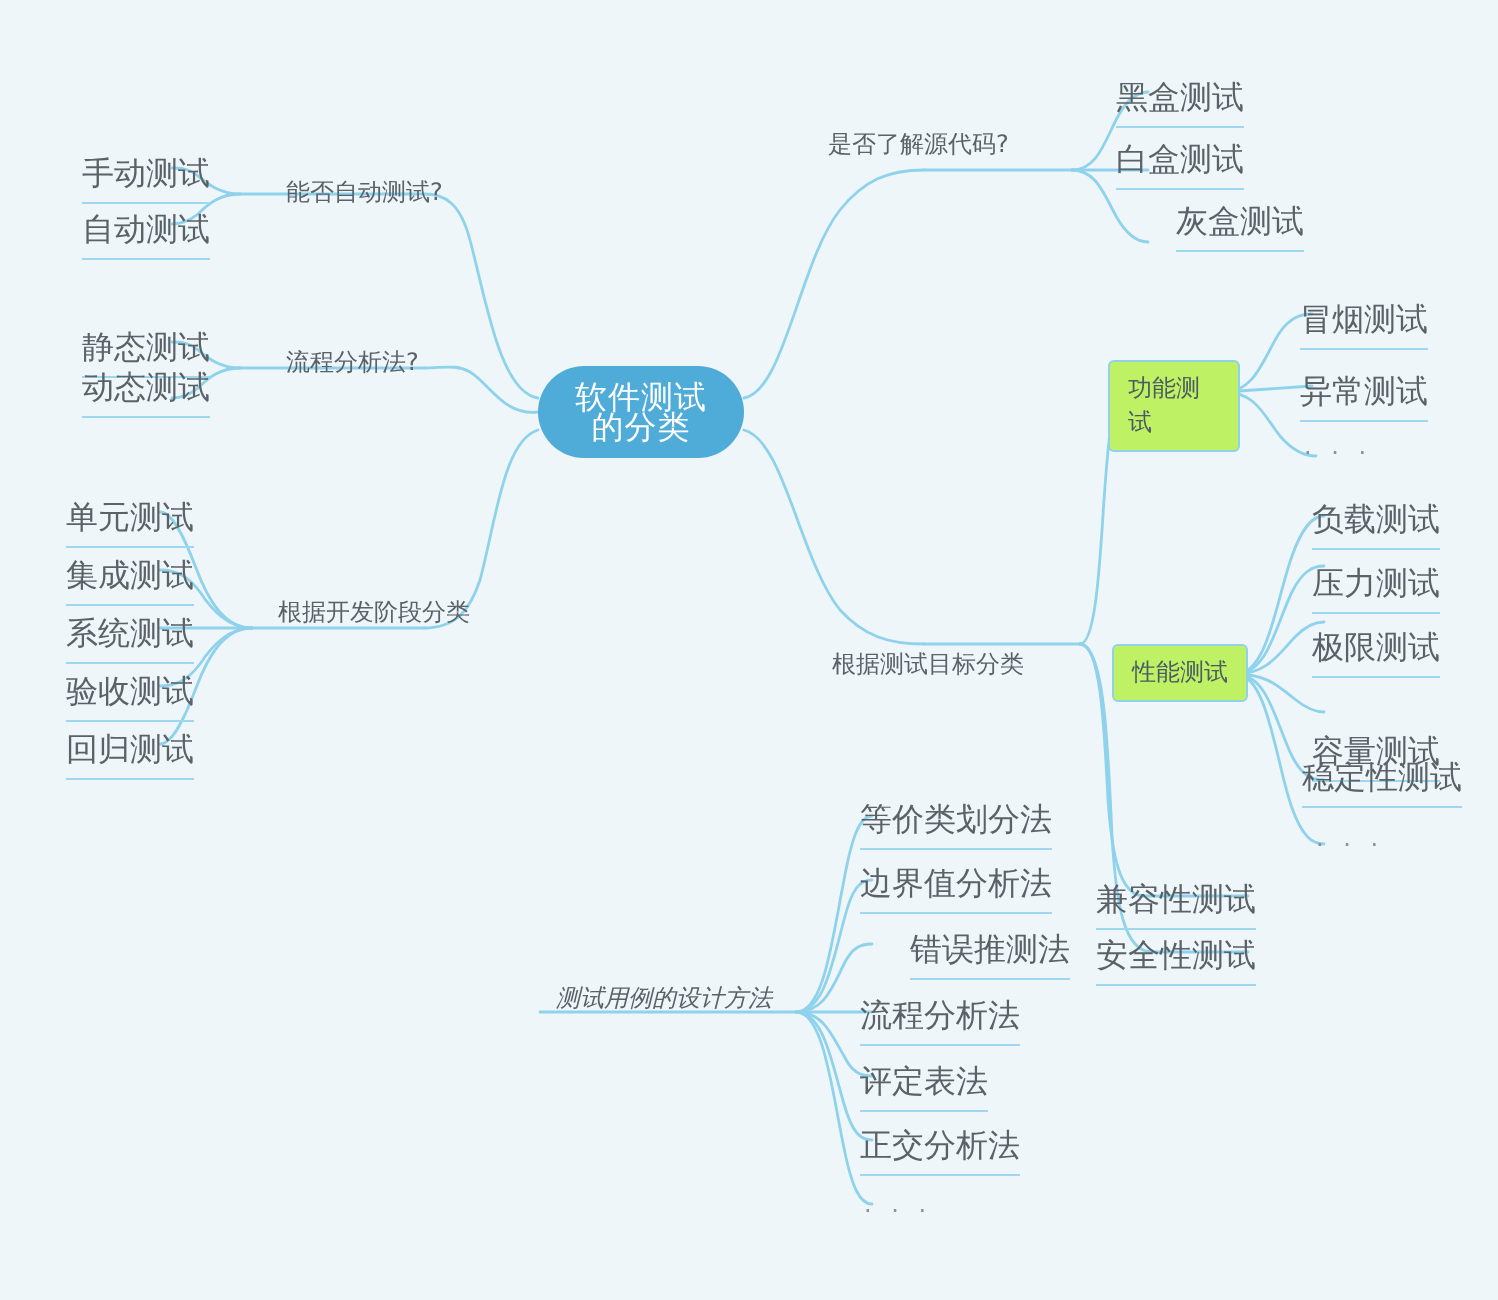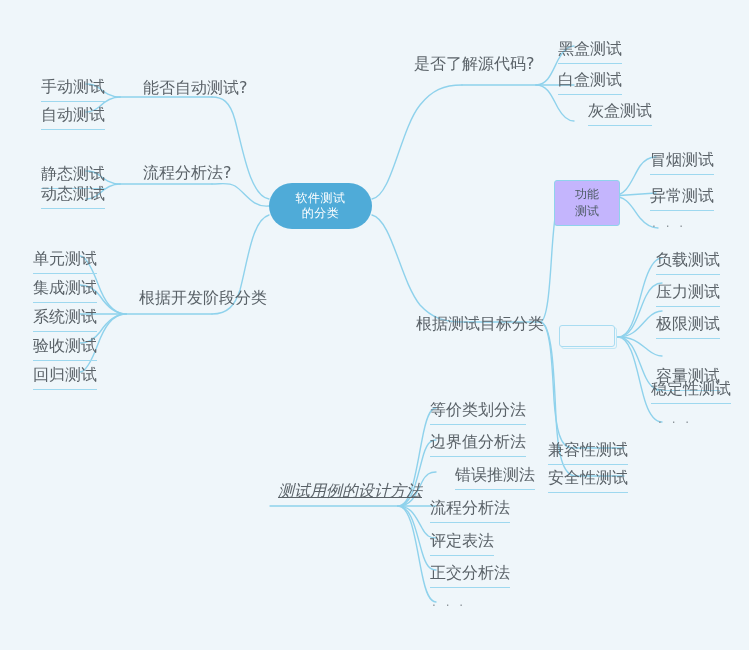--- a/index.html
+++ b/index.html
@@ -11,47 +11,47 @@
   }
   #stage{position:relative;width:749px;height:650px;}
   svg.wires{position:absolute;left:0;top:0;width:749px;height:650px;}
 
   .node{position:absolute;white-space:nowrap;}
 
   
   .root{
     left:269px;top:183px;width:103px;height:46px;
     background:#4fabd8;border-radius:23px;
-    color:#ffffff;font-size:12px;line-height:15px;
+    color:#ffffff;font-size:16px;line-height:15px;
     display:flex;flex-direction:column;align-items:center;justify-content:center;
     letter-spacing:.5px;
   }
   .root span{display:block;}
 
   
   .caption{
-    color:#5a6268;font-size:16px;
+    color:#5a6268;font-size:12px;margin-top:10px;
   }
   .caption.italic{font-style:italic;color:#5a6268;}
 
   
   .leaf{
     color:#5a6268;font-size:16px;padding-bottom:3px;
     border-bottom:1.2px solid #9ed8ef;
   }
   .dots{
     color:#8a9298;font-size:12px;letter-spacing:3px;
     border-bottom:none;
   }
 
   
   .card{
     font-size:12px;color:#4c5a63;
-    padding:5px 9px 5px 20px;
-    background:#c4b5fd;
+    padding:5px 9px 5px 9px;
+    background:#bef264;
     border:1.3px solid #8fd2ec;
     border-radius:3px;
     position:absolute;z-index:3;
   }
   .card-wrap{position:absolute;}
   .card-shadow{
     position:absolute;left:5px;top:5px;
     border:1.3px solid #bfe6f5;border-radius:3px;
     background:#eff6fa;z-index:1;
   }
@@ -159,32 +159,33 @@
     <div class="card-shadow2" style="width:54px;height:20px;"></div>
     <div class="card" style="left:0;top:0;">功能测试</div>
   </div>
   <div class="node leaf" style="left:650px;top:150px;">冒烟测试</div>
   <div class="node leaf" style="left:650px;top:186px;">异常测试</div>
   <div class="node dots" style="left:652px;top:216px;">. . .</div>
 
   <div class="card-wrap" style="left:556px;top:322px;width:70px;height:32px;">
     <div class="card-shadow" style="width:54px;height:20px;"></div>
     <div class="card-shadow2" style="width:54px;height:20px;"></div>
+    <div class="card" style="left:0;top:0;">性能测试</div>
   </div>
   <div class="node leaf" style="left:656px;top:250px;">负载测试</div>
   <div class="node leaf" style="left:656px;top:282px;">压力测试</div>
   <div class="node leaf" style="left:656px;top:314px;">极限测试</div>
   <div class="node leaf" style="left:656px;top:366px;">容量测试</div>
   <div class="node leaf" style="left:651px;top:379px;">稳定性测试</div>
   <div class="node dots" style="left:658px;top:412px;">. . .</div>
 
   <div class="node leaf" style="left:548px;top:440px;">兼容性测试</div>
   <div class="node leaf" style="left:548px;top:468px;">安全性测试</div>
 
-  <div class="node caption italic" style="left:278px;top:481px;text-decoration:underline;">测试用例的设计方法</div>
+  <div class="node caption italic" style="left:278px;top:481px;">测试用例的设计方法</div>
   <div class="node leaf" style="left:430px;top:400px;">等价类划分法</div>
   <div class="node leaf" style="left:430px;top:432px;">边界值分析法</div>
   <div class="node leaf" style="left:430px;top:465px;margin-left:25px;">错误推测法</div>
   <div class="node leaf" style="left:430px;top:498px;">流程分析法</div>
   <div class="node leaf" style="left:430px;top:531px;">评定表法</div>
   <div class="node leaf" style="left:430px;top:563px;">正交分析法</div>
   <div class="node dots" style="left:432px;top:595px;">. . .</div>
 
 </div>
 

